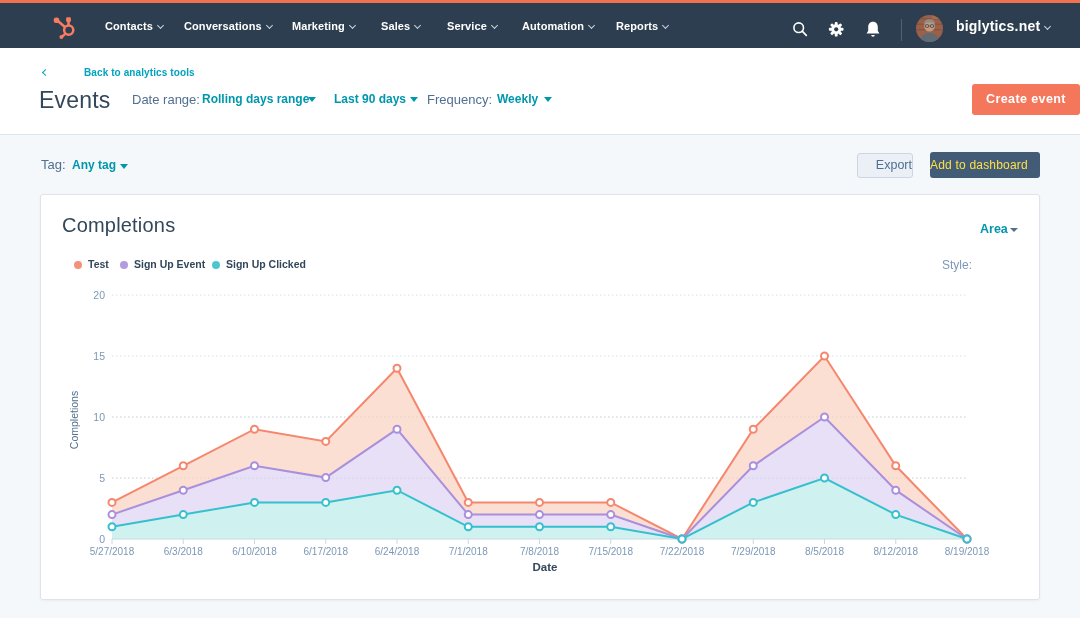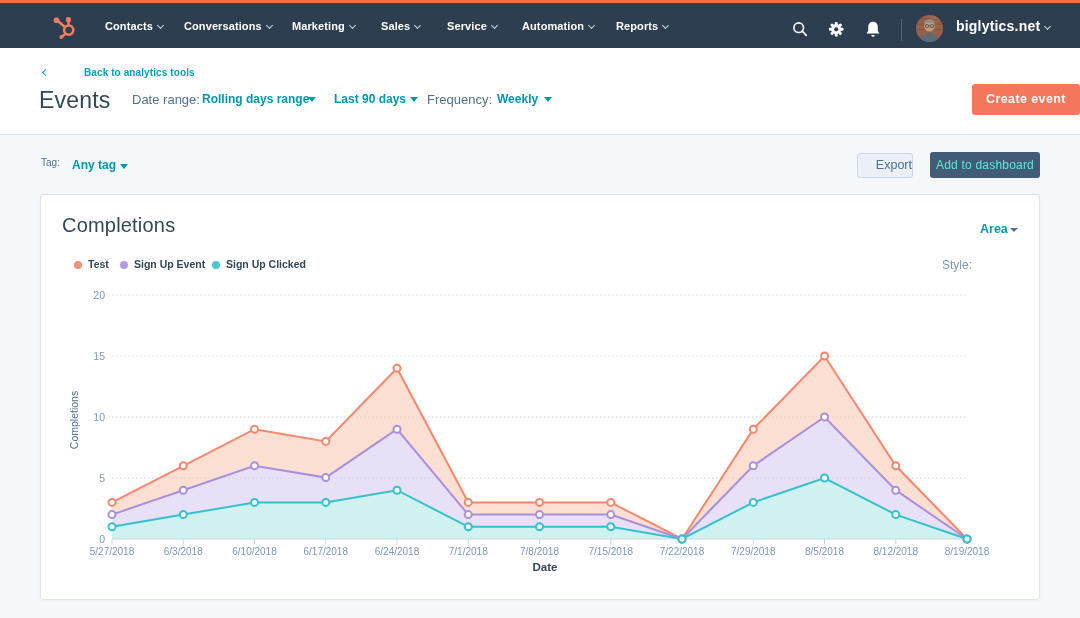--- a/index.html
+++ b/index.html
@@ -10,28 +10,28 @@
 #nav { position:absolute; left:0; top:0; width:1080px; height:48px; background:#2d3e50; border-top:3px solid #f1714f; }
 .navitem { position:absolute; top:0; height:45px; color:#fff; font-size:11px; font-weight:bold; letter-spacing:.1px; white-space:nowrap; line-height:47px; }
 .chev { display:inline-block; width:5px; height:5px; border-right:1.5px solid #cbd6e2; border-bottom:1.5px solid #cbd6e2; transform:rotate(45deg); margin-left:5px; vertical-align:2px; }
 #navdivider { position:absolute; left:901px; top:16px; width:1px; height:22px; background:#506178; }
 
 
 #subhead { position:absolute; left:0; top:48px; width:1080px; height:87px; background:#fff; border-bottom:1px solid #dde5ec; }
 #backlink { position:absolute; left:52px; top:67px; font-size:10px; font-weight:bold; color:#00a4bd; letter-spacing:.1px;padding-left:32px; }
 #backchev { position:absolute; left:43px; top:70px; width:5px; height:5px; border-left:1.7px solid #00a4bd; border-bottom:1.7px solid #00a4bd; transform:rotate(45deg); }
 #events { position:absolute; left:39px; top:87px; font-size:23px; color:#33475b; letter-spacing:.2px; }
-.lbl { position:absolute; color:#516f90; font-size:10px; }
+.lbl { position:absolute; color:#516f90; font-size:13px; }
 .tealdd { position:absolute; color:#0097ad; font-size:12px; font-weight:bold; }
 .caret { position:absolute; width:0; height:0; border-left:4.5px solid transparent; border-right:4.5px solid transparent; border-top:5px solid #0097ad; }
 #createbtn { position:absolute; left:932px; top:84px; width:108px; height:31px; background:#f4765b; border-radius:3px; color:#fff; font-size:12.5px; font-weight:bold; text-align:center; line-height:31px; letter-spacing:.4px;margin-left:40px; }
 
 
 #exportbtn { position:absolute; left:857px; top:153px; width:56px; height:25px; background:#eaf0f6; border:1px solid #cbd6e2; border-radius:3px; color:#506e91; font-size:12.5px; text-align:right; line-height:23px; }
-#dashbtn { position:absolute; left:930px; top:152px; width:110px; height:26px; background:#425b76; border-radius:3px; color:#5eead4; font-size:12px; text-align:center; line-height:26px; letter-spacing:.2px; }
+#dashbtn { position:absolute; left:930px; top:152px; width:110px; height:26px; background:#425b76; border-radius:3px; color:#fde047; font-size:12px; line-height:26px; letter-spacing:.2px; }
 
 
 #card { position:absolute; left:40px; top:194px; width:1000px; height:406px; background:#fff; border:1px solid #dfe3eb; border-radius:3px; box-shadow:0 1px 3px rgba(45,62,80,.05); }
 #cardtitle { position:absolute; left:21px; top:19px; font-size:20px; color:#33475b; letter-spacing:.2px; }
 #stylesel { position:absolute; left:901px; top:27px; font-size:12px; color:#7c98b6;margin-top:36px; }
 #stylearea { position:absolute; left:939px; top:27px; font-size:12.5px; font-weight:bold; color:#0097ad; }
 #stylecaret { position:absolute; left:969px; top:33px; width:0; height:0; border-left:4px solid transparent; border-right:4px solid transparent; border-top:4.5px solid #516f90; }
 .legend { position:absolute; top:63px; font-size:10.5px; font-weight:bold; color:#33475b; }
 .ldot { display:inline-block; width:8px; height:8px; border-radius:50%; margin-right:6px; vertical-align:-1px; }
 </style>

